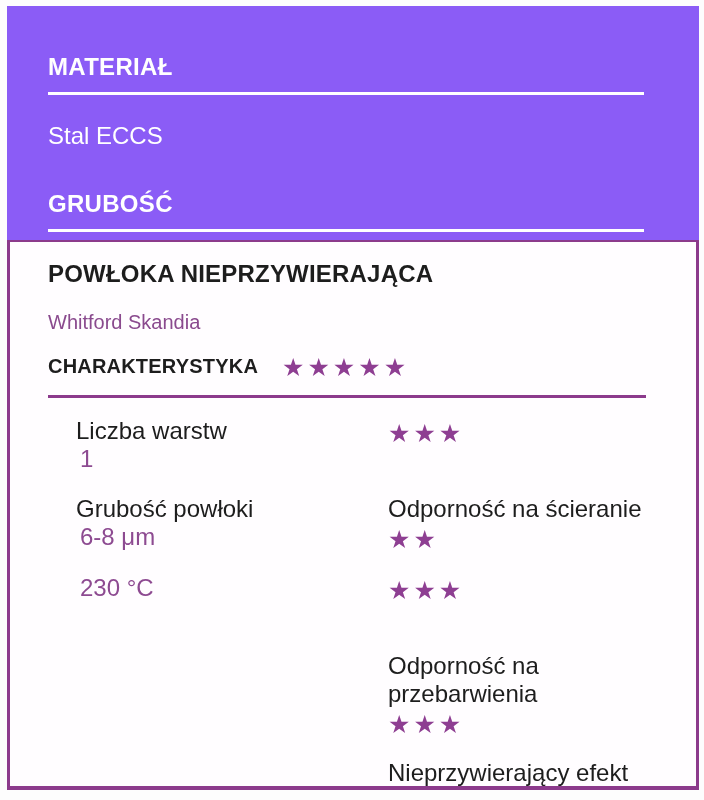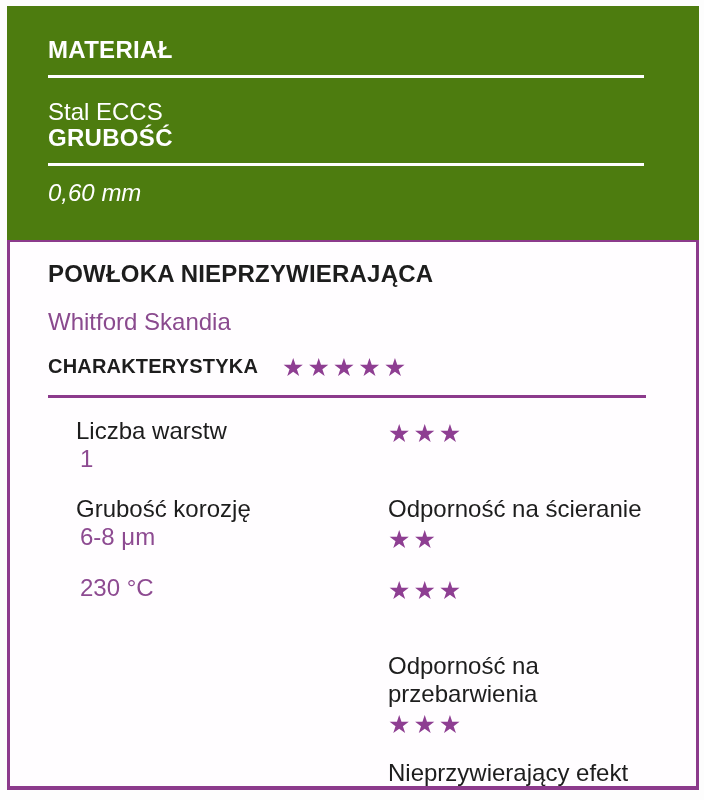--- a/index.html
+++ b/index.html
@@ -9,65 +9,65 @@
     font-family: "Liberation Sans", sans-serif;
     color: #1d1d1d;
     overflow: hidden;
   }
   .card { width: 704px; height: 800px; }
 
   
   .purple-panel {
     margin: 6px 5px 0 7px;
     height: 234px;
-    background: #4d7c0f;
+    background: #8b5cf6;
     color: #ffffff;
-    padding: 31px 49px 0 41px;
+    padding: 48px 49px 0 41px;
     overflow: hidden;
   }
   .p-label {
     font-size: 24px;
     font-weight: bold;
     line-height: 26px;
     letter-spacing: 0.3px;
   }
   .hr-white {
     height: 3px;
     background: #ffffff;
     width: 596px;
     margin-top: 12px;
     border: none;
   }
   .p-value {
     font-size: 24px;
     line-height: 26px;
-    margin-top: 21px;
+    margin-top: 28px;
   }
-  .p-label.second { }
+  .p-label.second { margin-top: 42px; }
   .p-value.second { margin-top: 14px; font-style: italic; }
 
   
   .white-panel {
     margin: 0 5px 0 7px;
     height: 550px;
     background: #fffdff;
     border: 3px solid #8c3a8c;
     border-top-width: 2px;
     border-bottom-width: 4px;
     padding: 18px 38px 12px 38px;
     overflow: hidden;
   }
   .coating-title {
     font-size: 24px;
     font-weight: bold;
     line-height: 28px;
     letter-spacing: 0.2px;
   }
   .brand {
-    font-size: 24px;
+    font-size: 20px;
     line-height: 28px;
     margin-top: 20px;
     color: #8a4a8e;
   }
   .char-row {
     display: flex;
     align-items: center;
     margin-top: 16px;
     height: 28px;
   }
@@ -142,21 +142,21 @@
 
       <div class="cell">
         <div class="cell-label">Liczba warstw</div>
         <div class="cell-value">1</div>
       </div>
       <div class="cell">
         <span class="stars">★★★</span>
       </div>
 
       <div class="cell">
-        <div class="cell-label">Grubość korozję</div>
+        <div class="cell-label">Grubość powłoki</div>
         <div class="cell-value">6-8 μm</div>
       </div>
       <div class="cell">
         <div class="cell-label">Odporność na ścieranie</div>
         <span class="stars">★★</span>
       </div>
 
       <div class="cell">
         <div class="cell-value">230 °C</div>
       </div>

